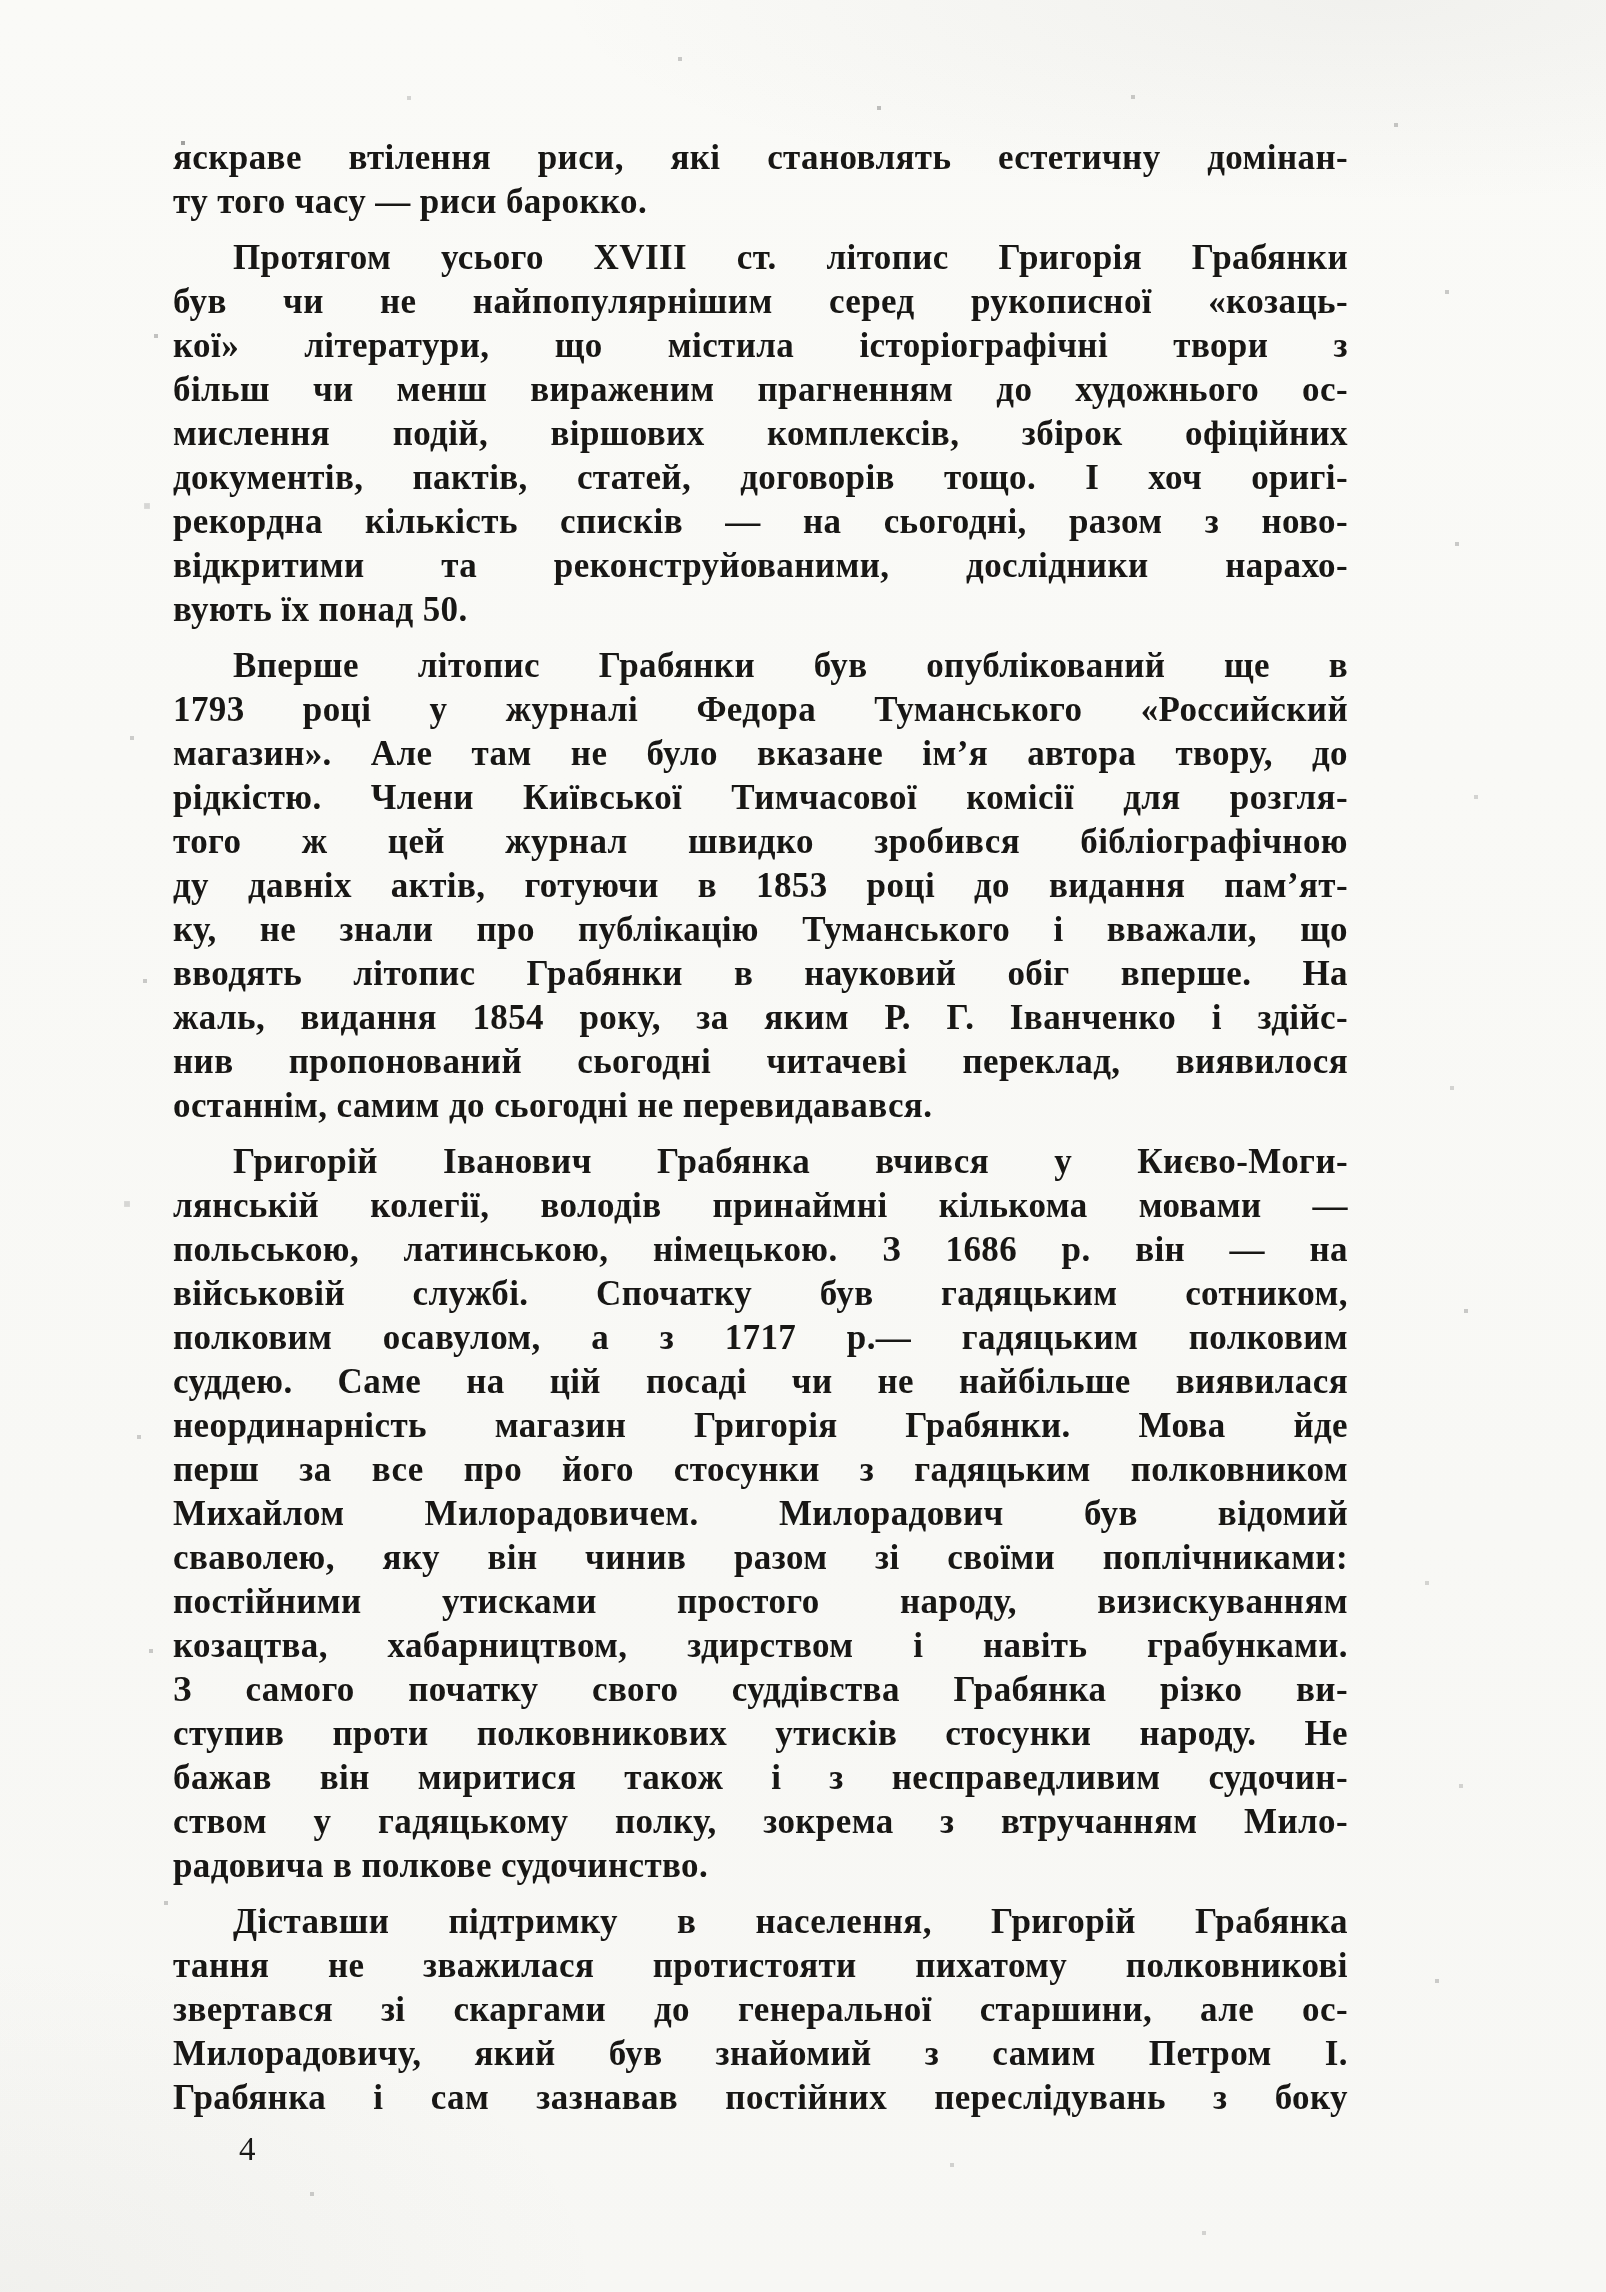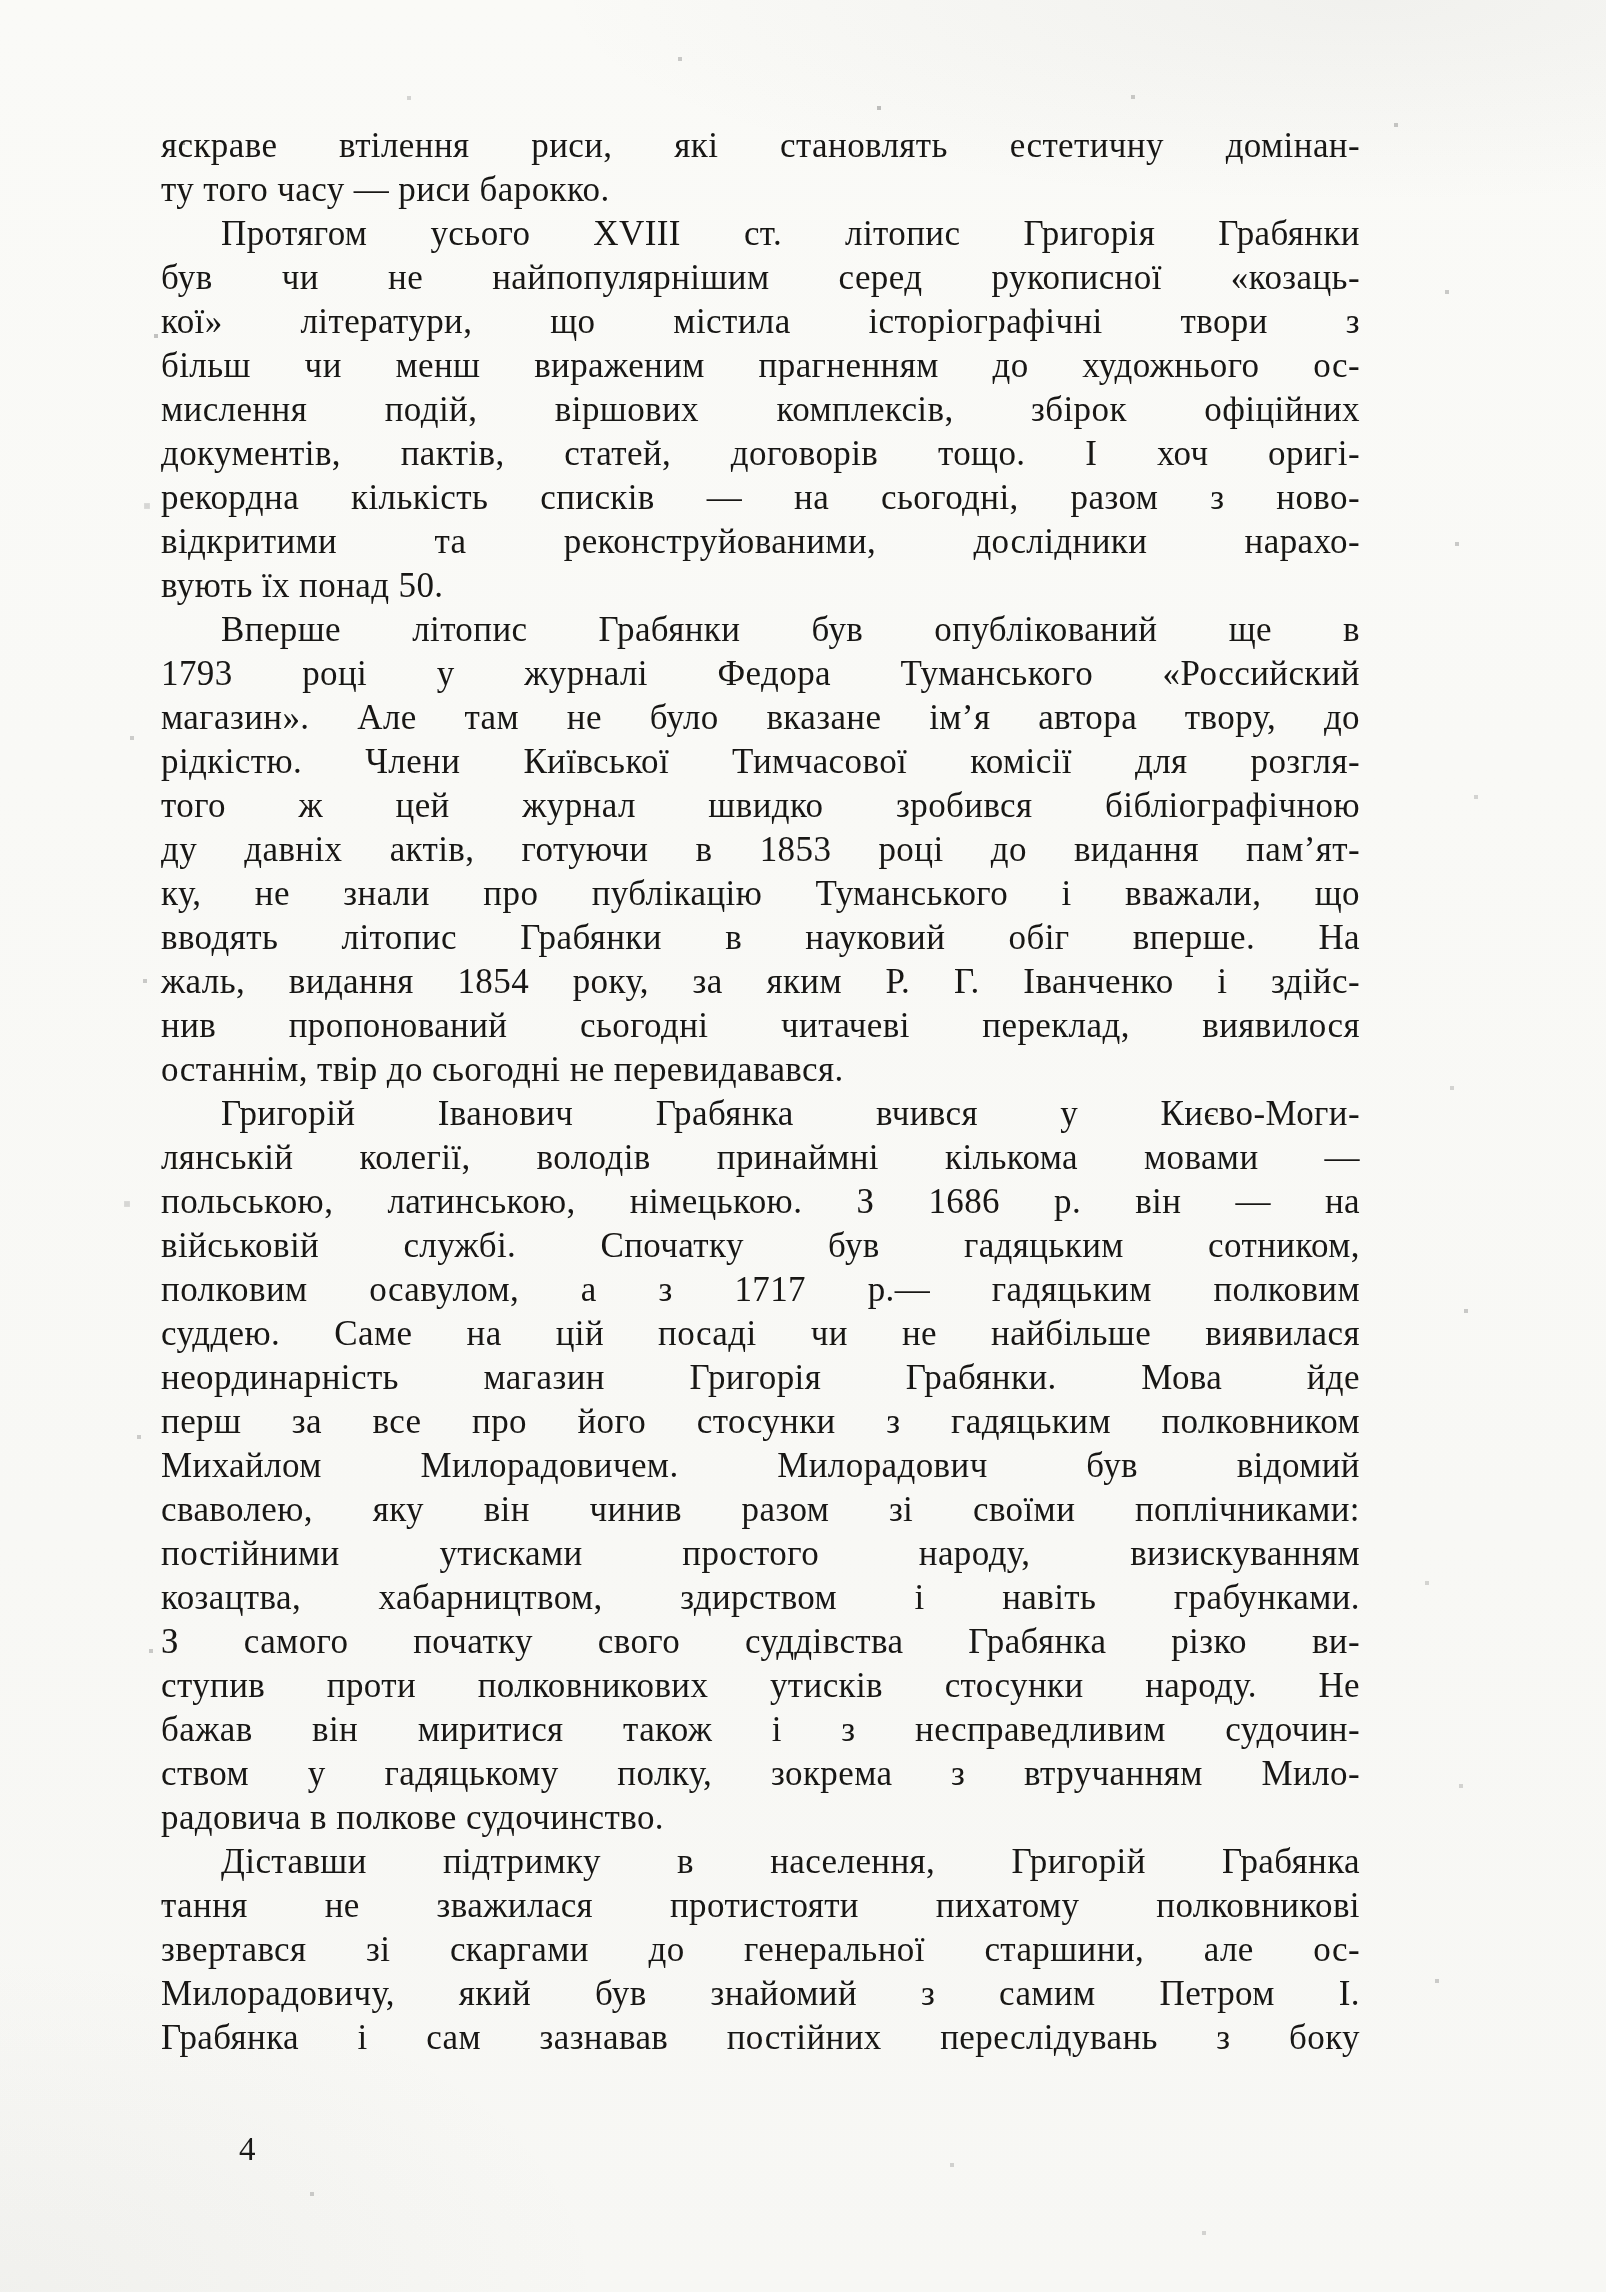--- a/index.html
+++ b/index.html
@@ -37,21 +37,21 @@
       408px 97px 0 1px rgba(100,100,100,.25);
   }
   .page-text {
     position: absolute;
     left: 161px; top: 124px; width: 1199px;
     font-size: 35px;
     line-height: 44px;
     color: #181715;
     letter-spacing: 0.4px;
   }
-  .paragraph { margin: 0; }
+  .paragraph { margin: 12px; font-weight: bold; }
   .line {
     text-align: justify;
     text-align-last: justify;
     min-height: 44px;
   }
   .line.indent { text-indent: 60px; }
   .line.last { text-align-last: left; }
   .page-number {
     position: absolute;
     left: 239px; top: 2131px;
@@ -84,21 +84,21 @@
         <div class="line indent">Вперше літопис Грабянки був опублікований ще в</div>
         <div class="line">1793 році у журналі Федора Туманського «Российский</div>
         <div class="line">магазин». Але там не було вказане ім’я автора твору, до</div>
         <div class="line">рідкістю. Члени Київської Тимчасової комісії для розгля-</div>
         <div class="line">того ж цей журнал швидко зробився бібліографічною</div>
         <div class="line">ду давніх актів, готуючи в 1853 році до видання пам’ят-</div>
         <div class="line">ку, не знали про публікацію Туманського і вважали, що</div>
         <div class="line">вводять літопис Грабянки в науковий обіг вперше. На</div>
         <div class="line">жаль, видання 1854 року, за яким Р. Г. Іванченко і здійс-</div>
         <div class="line">нив пропонований сьогодні читачеві переклад, виявилося</div>
-        <div class="line last">останнім, твір до сьогодні не перевидавався.</div>
+        <div class="line last">останнім, самим до сьогодні не перевидавався.</div>
       </div>
       <div class="paragraph">
         <div class="line indent">Григорій Іванович Грабянка вчився у Києво-Моги-</div>
         <div class="line">лянській колегії, володів принаймні кількома мовами —</div>
         <div class="line">польською, латинською, німецькою. З 1686 р. він — на</div>
         <div class="line">військовій службі. Спочатку був гадяцьким сотником,</div>
         <div class="line">полковим осавулом, а з 1717 р.— гадяцьким полковим</div>
         <div class="line">суддею. Саме на цій посаді чи не найбільше виявилася</div>
         <div class="line">неординарність магазин Григорія Грабянки. Мова йде</div>
         <div class="line">перш за все про його стосунки з гадяцьким полковником</div>

